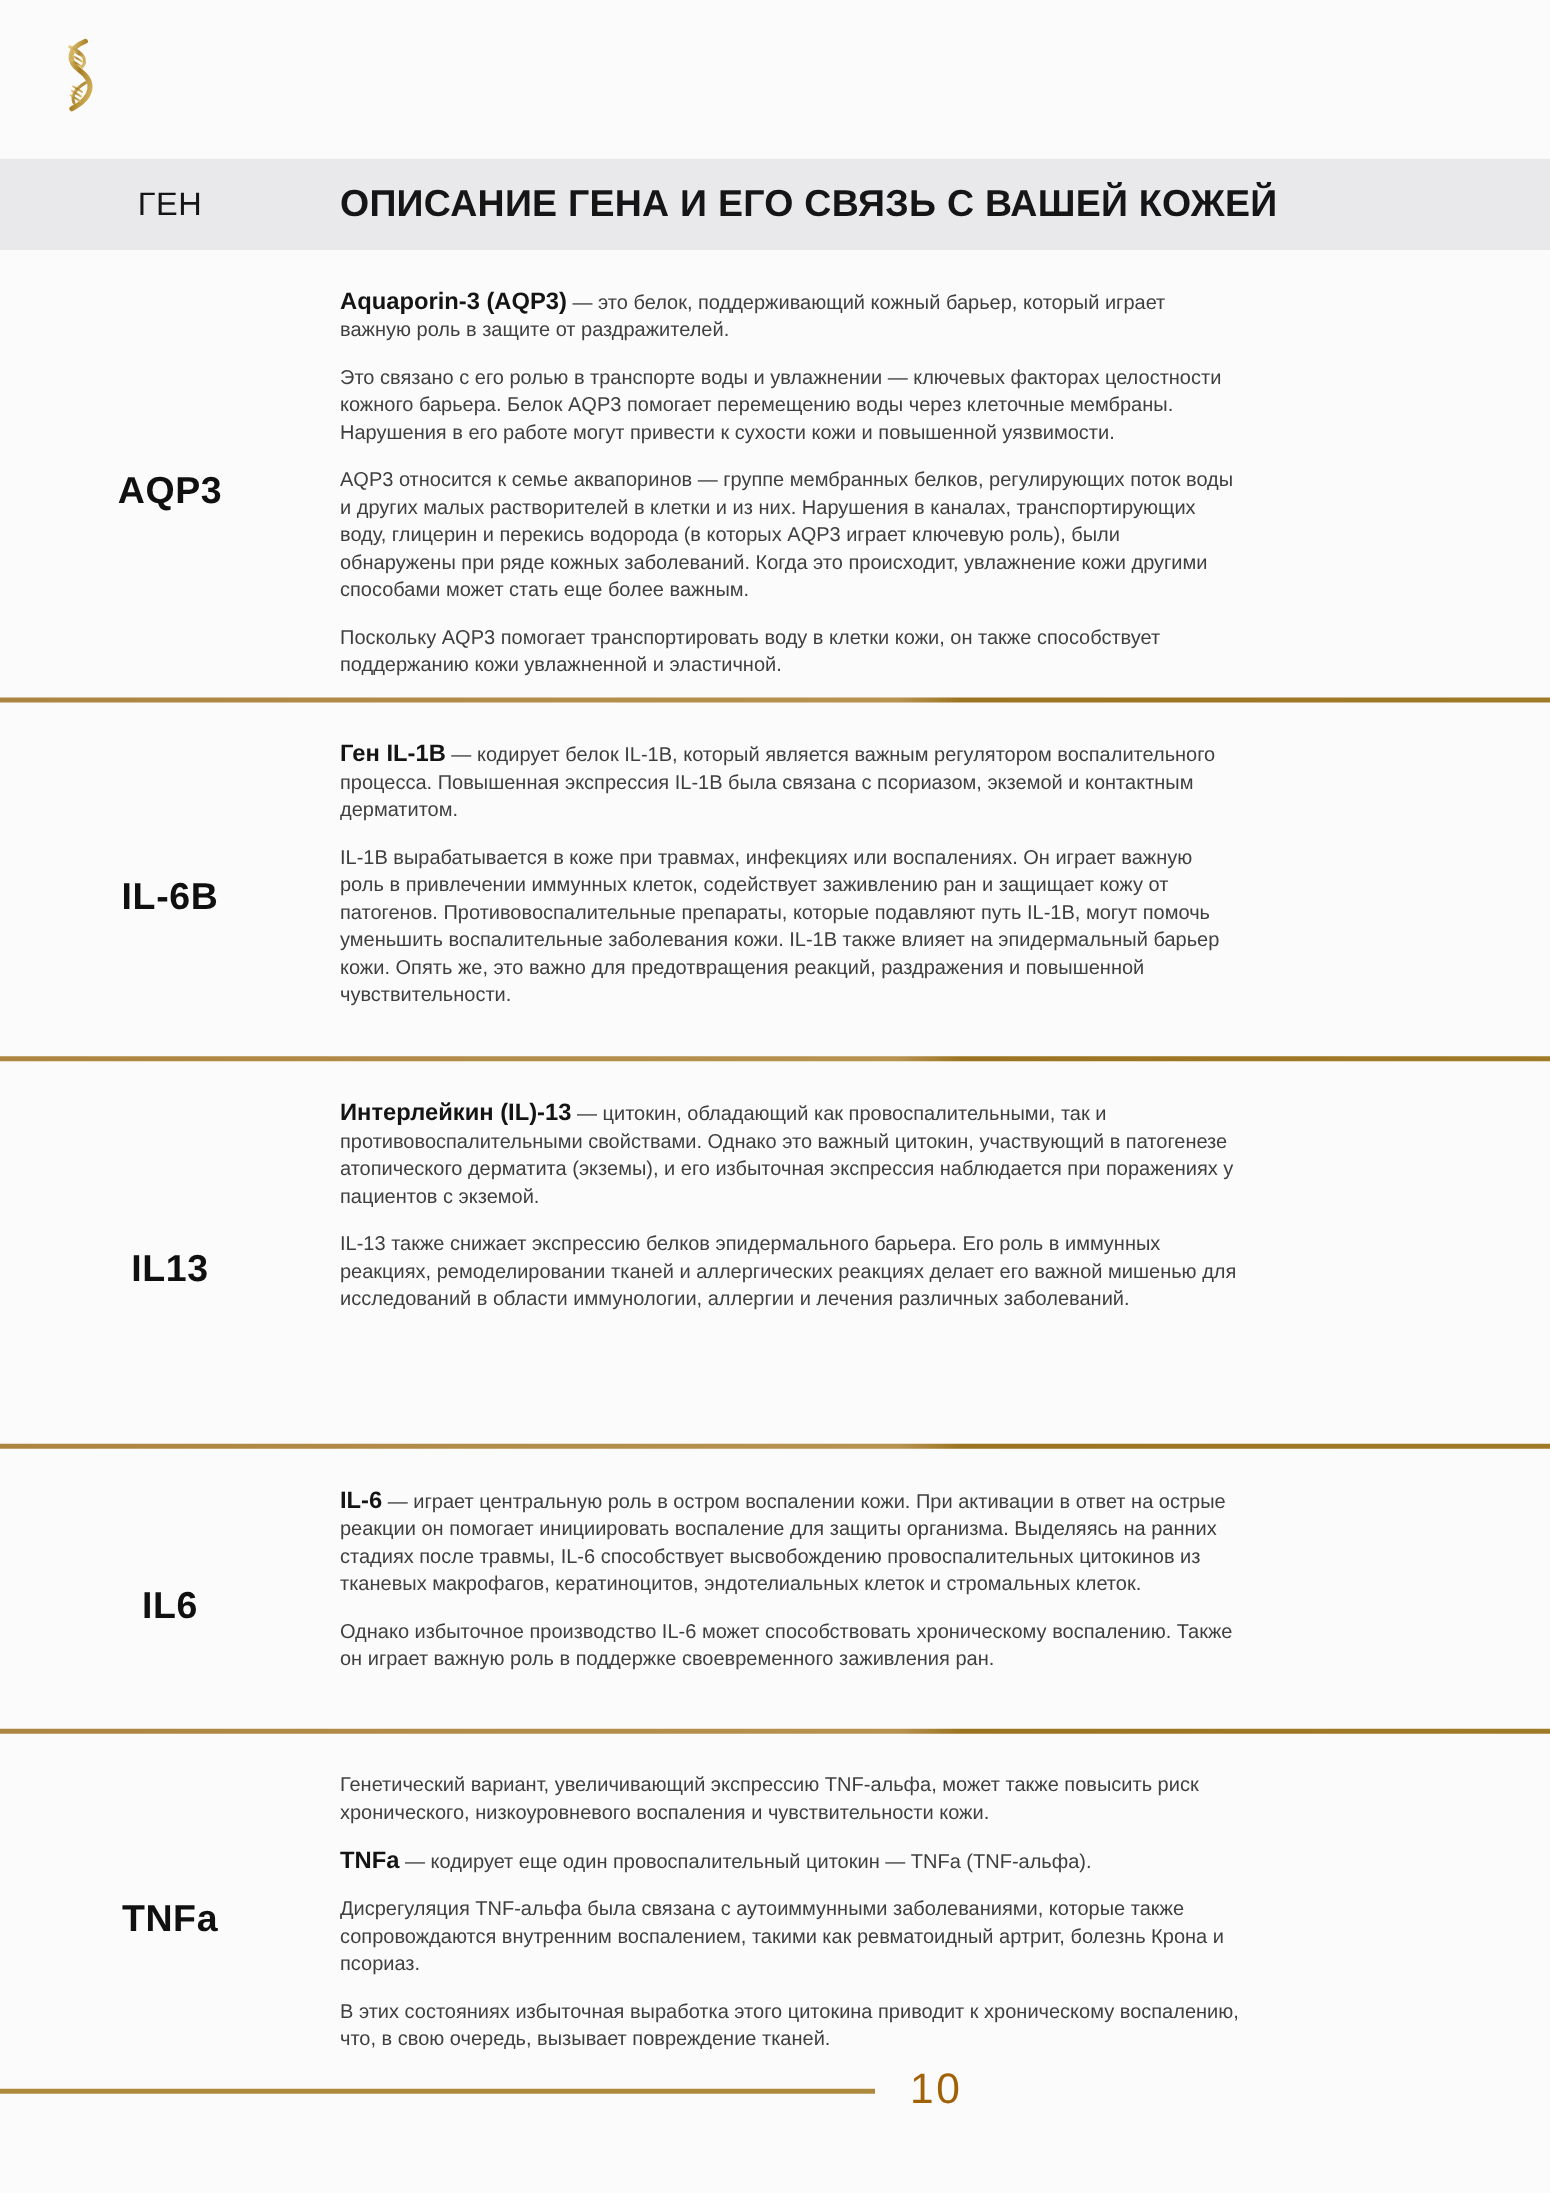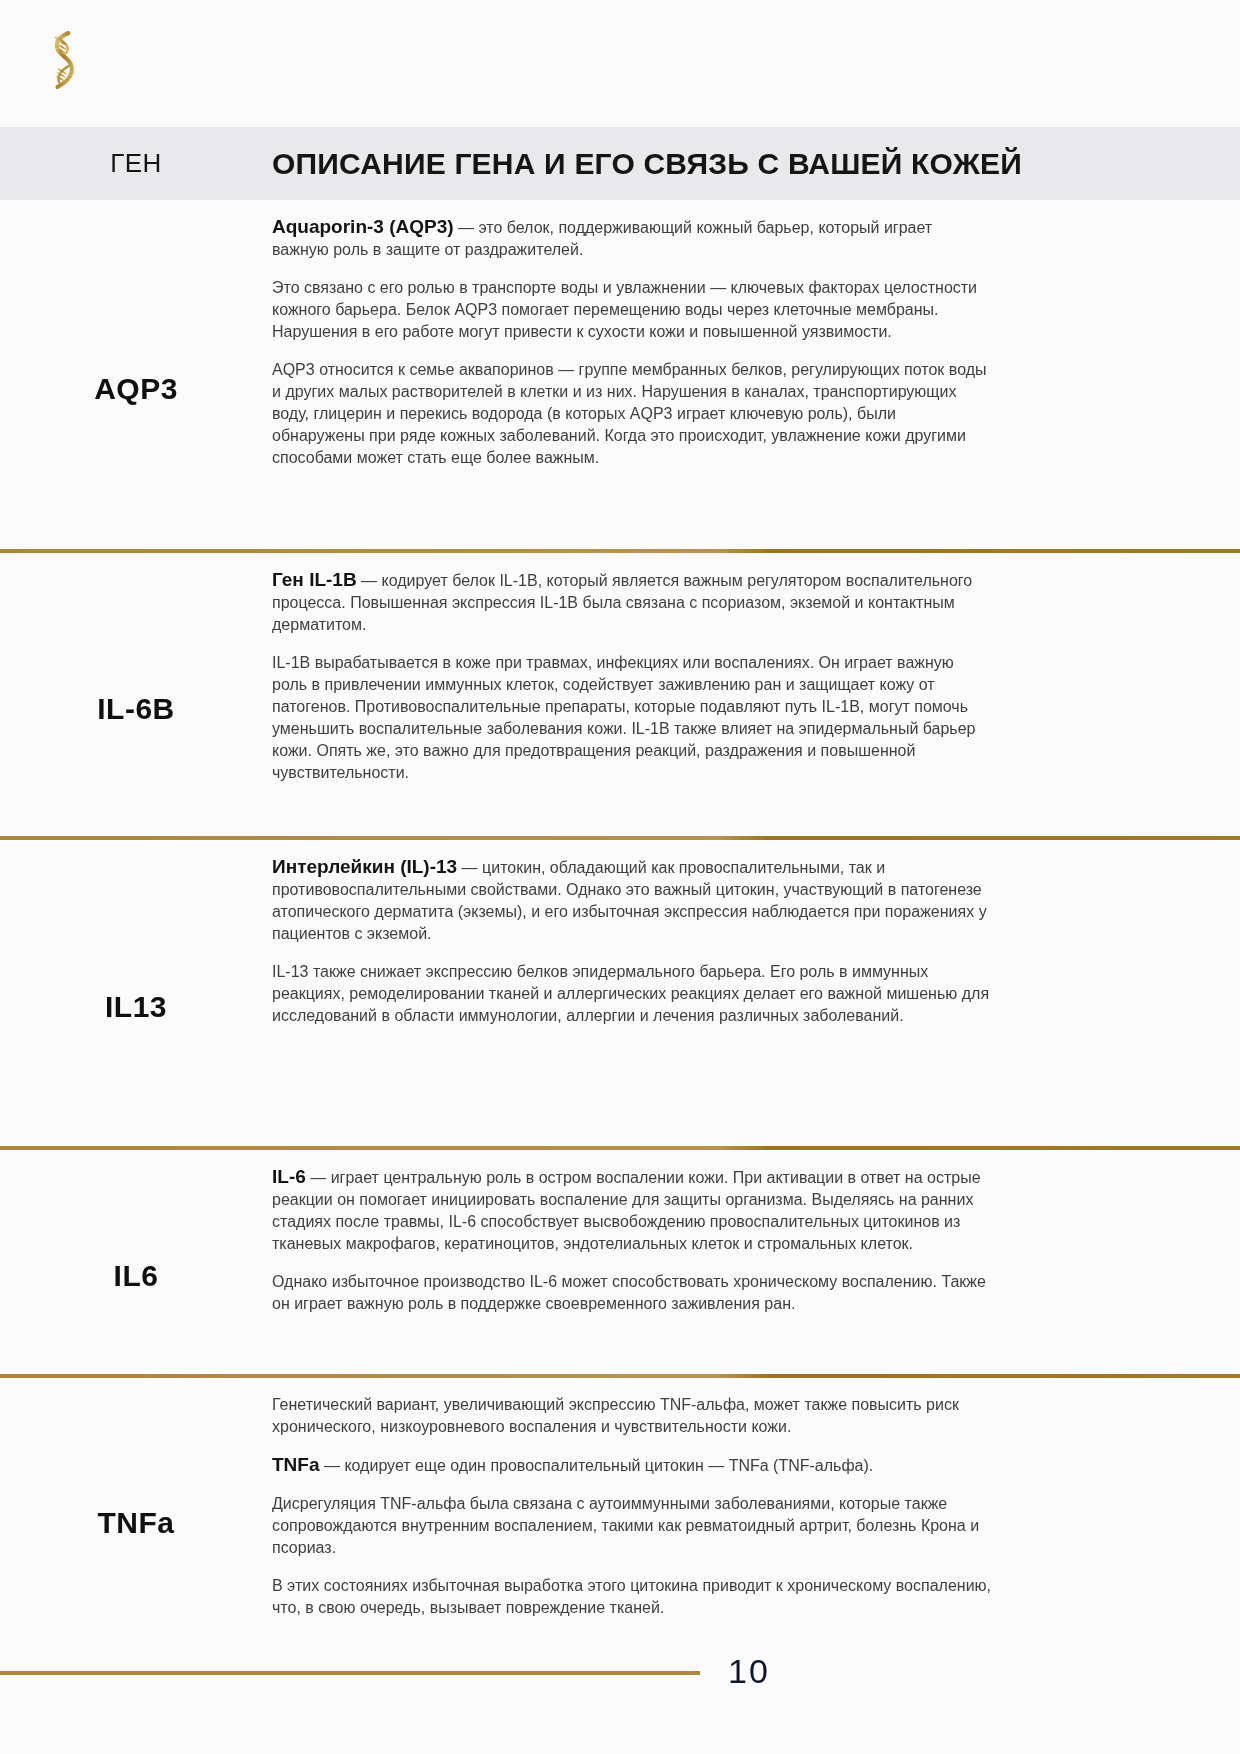--- a/index.html
+++ b/index.html
@@ -24,29 +24,29 @@
   .gene-row:last-child{border-bottom:none;}
   .gene-row.aqp3{min-height:353px;}
   .gene-row.il1b{min-height:287px;}
   .gene-row.il13{min-height:310px;}
   .gene-row.il6{min-height:228px;}
   .gene-row.tnfa{min-height:262px;}
 
   .gene-label{width:272px;flex:0 0 272px;display:flex;align-items:center;justify-content:center;
     font-weight:bold;font-size:30px;letter-spacing:.5px;color:#101010;margin-top:28px;}
   .gene-content{flex:1;max-width:720px;padding:16px 0 14px 0;}
-  .gene-content p{margin:0 0 16px 0;font-size:16px;line-height:22px;color:#3f3f3f;}
+  .gene-content p{margin:15px 0 16px 0;font-size:16px;line-height:22px;color:#3f3f3f;}
   .gene-content p:last-child{margin-bottom:0;}
   .gene-content strong{font-size:19px;color:#141414;font-weight:bold;}
 
   
   .footer{position:absolute;left:0;top:1652px;width:1240px;height:48px;}
   .footer-line{position:absolute;left:0;top:19px;width:700px;height:4px;background:#ae8a3e;}
   .page-number{position:absolute;left:728px;top:0;font-size:34px;font-weight:300;
-    color:#0f172a;letter-spacing:2px;font-family:"Liberation Sans",sans-serif;}
+    color:#a16207;letter-spacing:2px;font-family:"Liberation Sans",sans-serif;}
 </style>
 </head>
 <body>
 
 <div class="page">
 
   <div class="logo">
     <svg viewBox="0 0 40 66" width="36" height="60" aria-hidden="true">
       <defs>
         <linearGradient id="gold" x1="0" y1="0" x2="1" y2="1">
@@ -74,20 +74,21 @@
     <div class="desc-col">ОПИСАНИЕ ГЕНА И ЕГО СВЯЗЬ С ВАШЕЙ КОЖЕЙ</div>
   </div>
 
   <div class="rows" id="gene-rows">
       <section class="gene-row aqp3">
         <div class="gene-label">AQP3</div>
         <div class="gene-content">
           <p><strong>Aquaporin-3 (AQP3)</strong> — это белок, поддерживающий кожный барьер, который играет важную роль в защите от раздражителей.</p>
           <p>Это связано с его ролью в транспорте воды и увлажнении — ключевых факторах целостности кожного барьера. Белок AQP3 помогает перемещению воды через клеточные мембраны. Нарушения в его работе могут привести к сухости кожи и повышенной уязвимости.</p>
           <p>AQP3 относится к семье аквапоринов — группе мембранных белков, регулирующих поток воды и других малых растворителей в клетки и из них. Нарушения в каналах, транспортирующих воду, глицерин и перекись водорода (в которых AQP3 играет ключевую роль), были обнаружены при ряде кожных заболеваний. Когда это происходит, увлажнение кожи другими способами может стать еще более важным.</p>
+          <p>Поскольку AQP3 помогает транспортировать воду в клетки кожи, он также способствует поддержанию кожи увлажненной и эластичной.</p>
         </div>
       </section>
       <section class="gene-row il1b">
         <div class="gene-label">IL-6B</div>
         <div class="gene-content">
           <p><strong>Ген IL-1B</strong> — кодирует белок IL-1B, который является важным регулятором воспалительного процесса. Повышенная экспрессия IL-1B была связана с псориазом, экземой и контактным дерматитом.</p>
           <p>IL-1B вырабатывается в коже при травмах, инфекциях или воспалениях. Он играет важную роль в привлечении иммунных клеток, содействует заживлению ран и защищает кожу от патогенов. Противовоспалительные препараты, которые подавляют путь IL-1B, могут помочь уменьшить воспалительные заболевания кожи. IL-1B также влияет на эпидермальный барьер кожи. Опять же, это важно для предотвращения реакций, раздражения и повышенной чувствительности.</p>
         </div>
       </section>
       <section class="gene-row il13">

